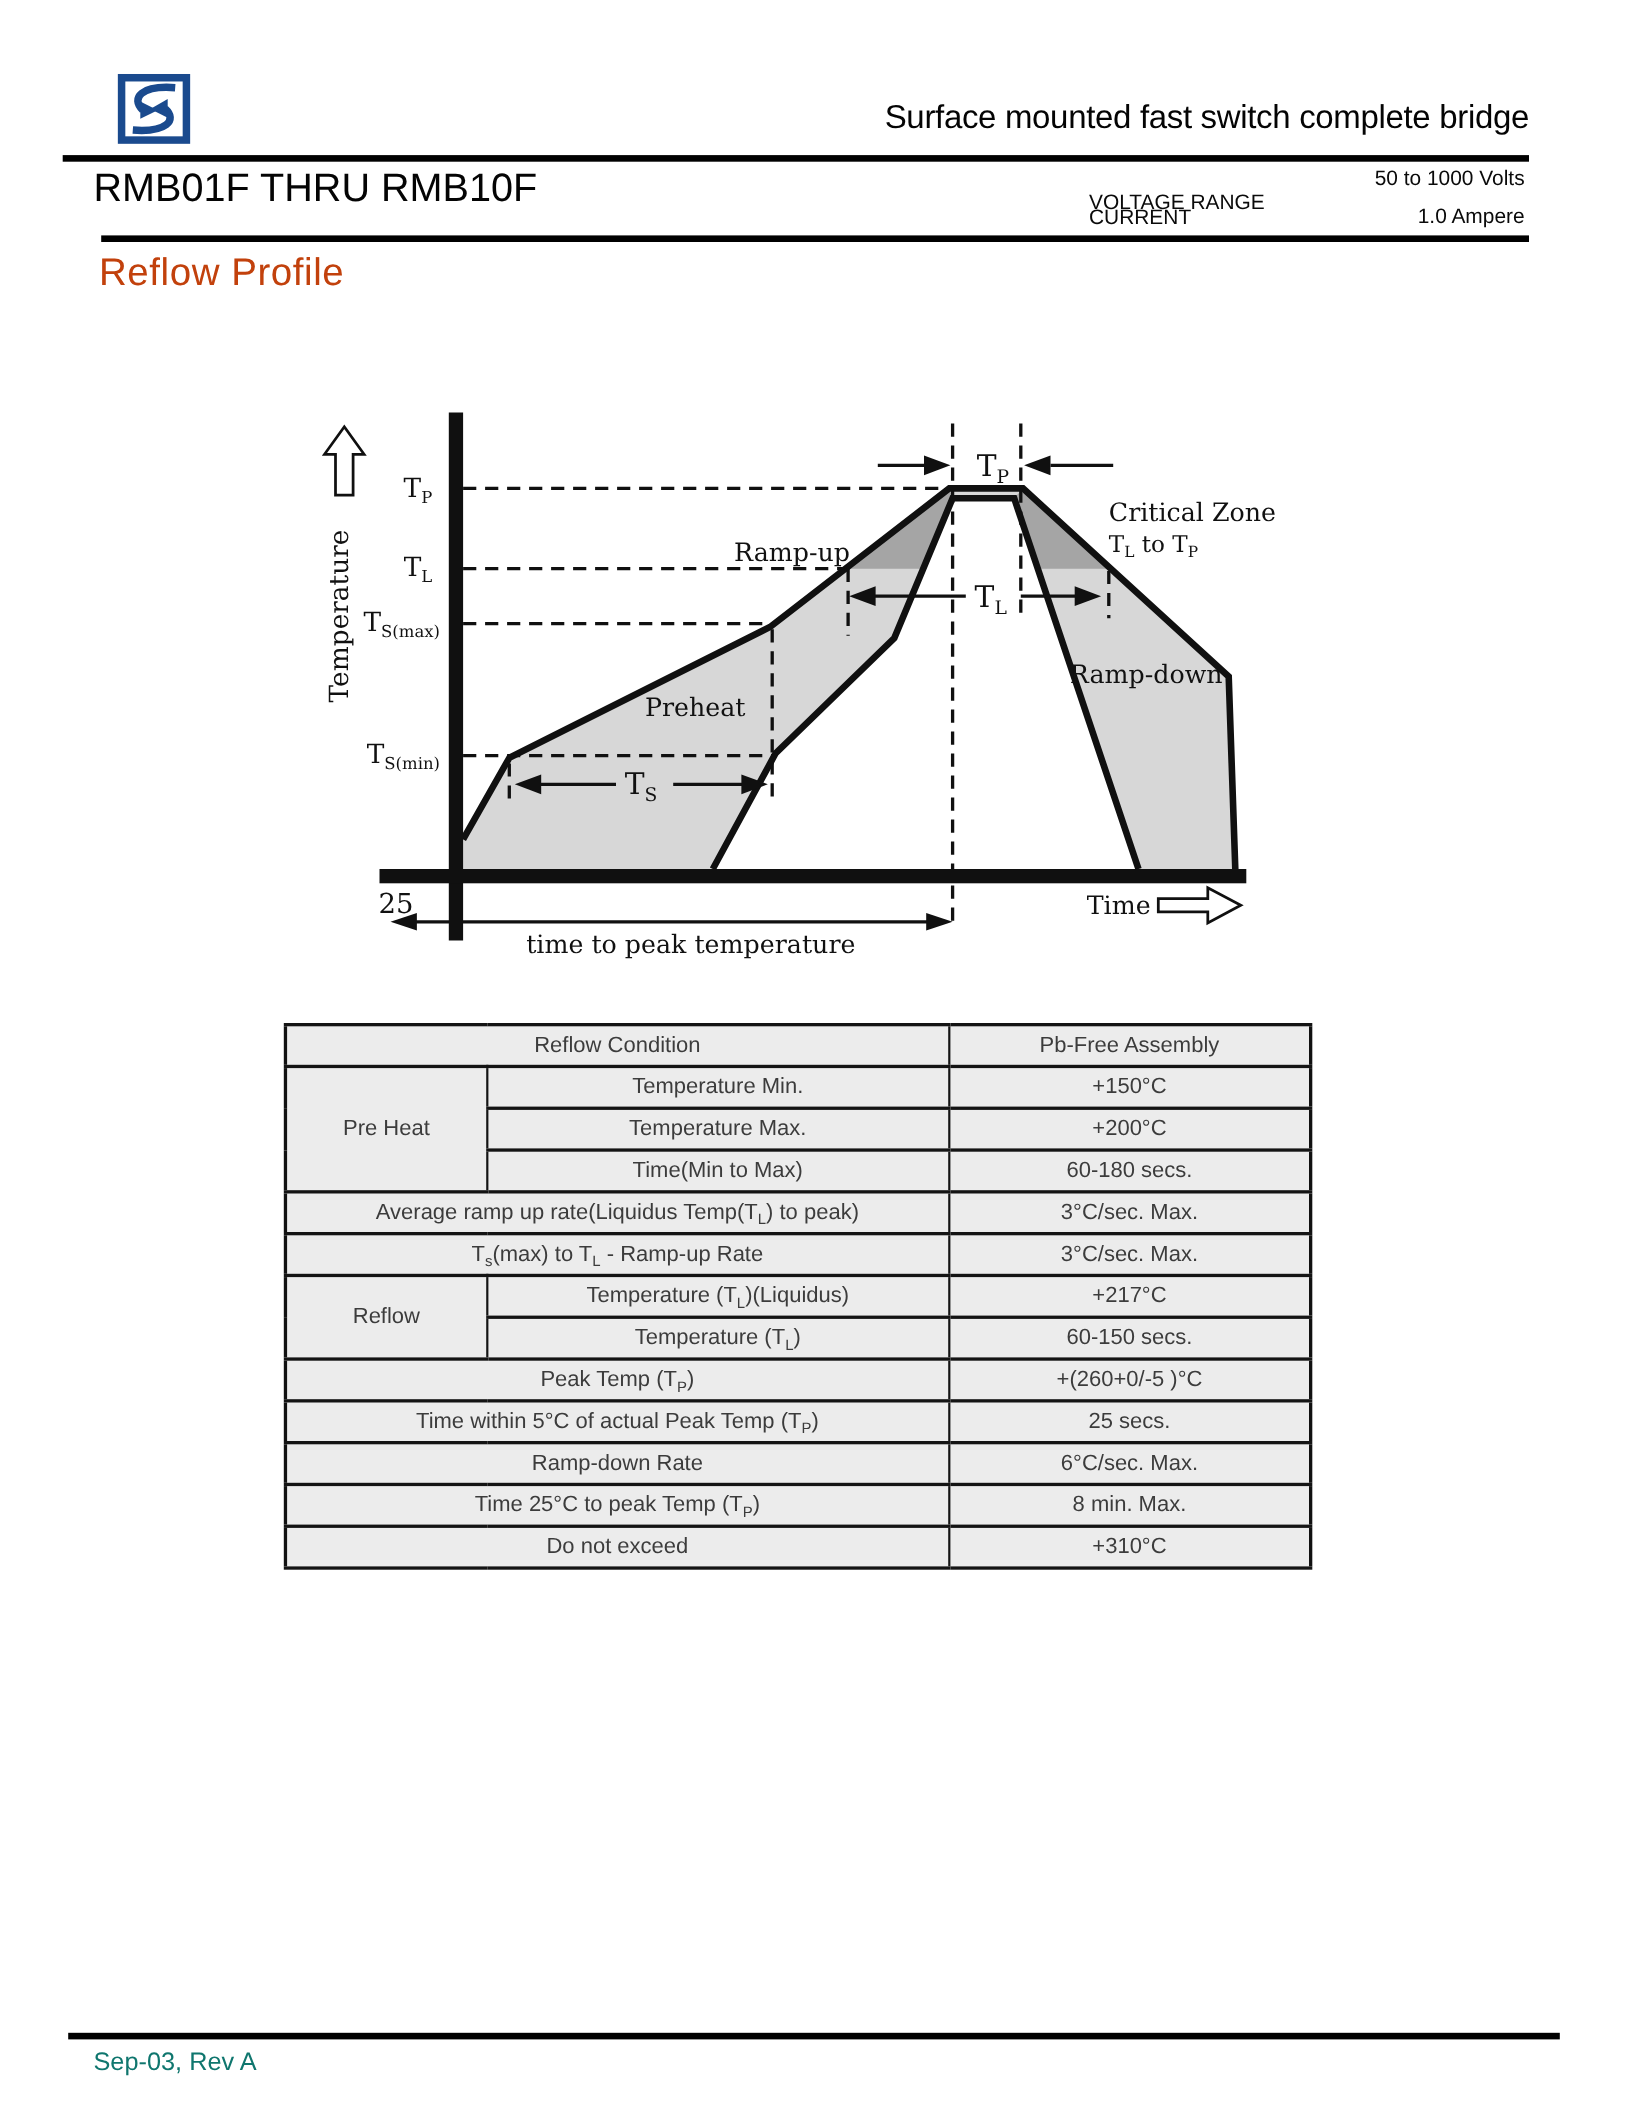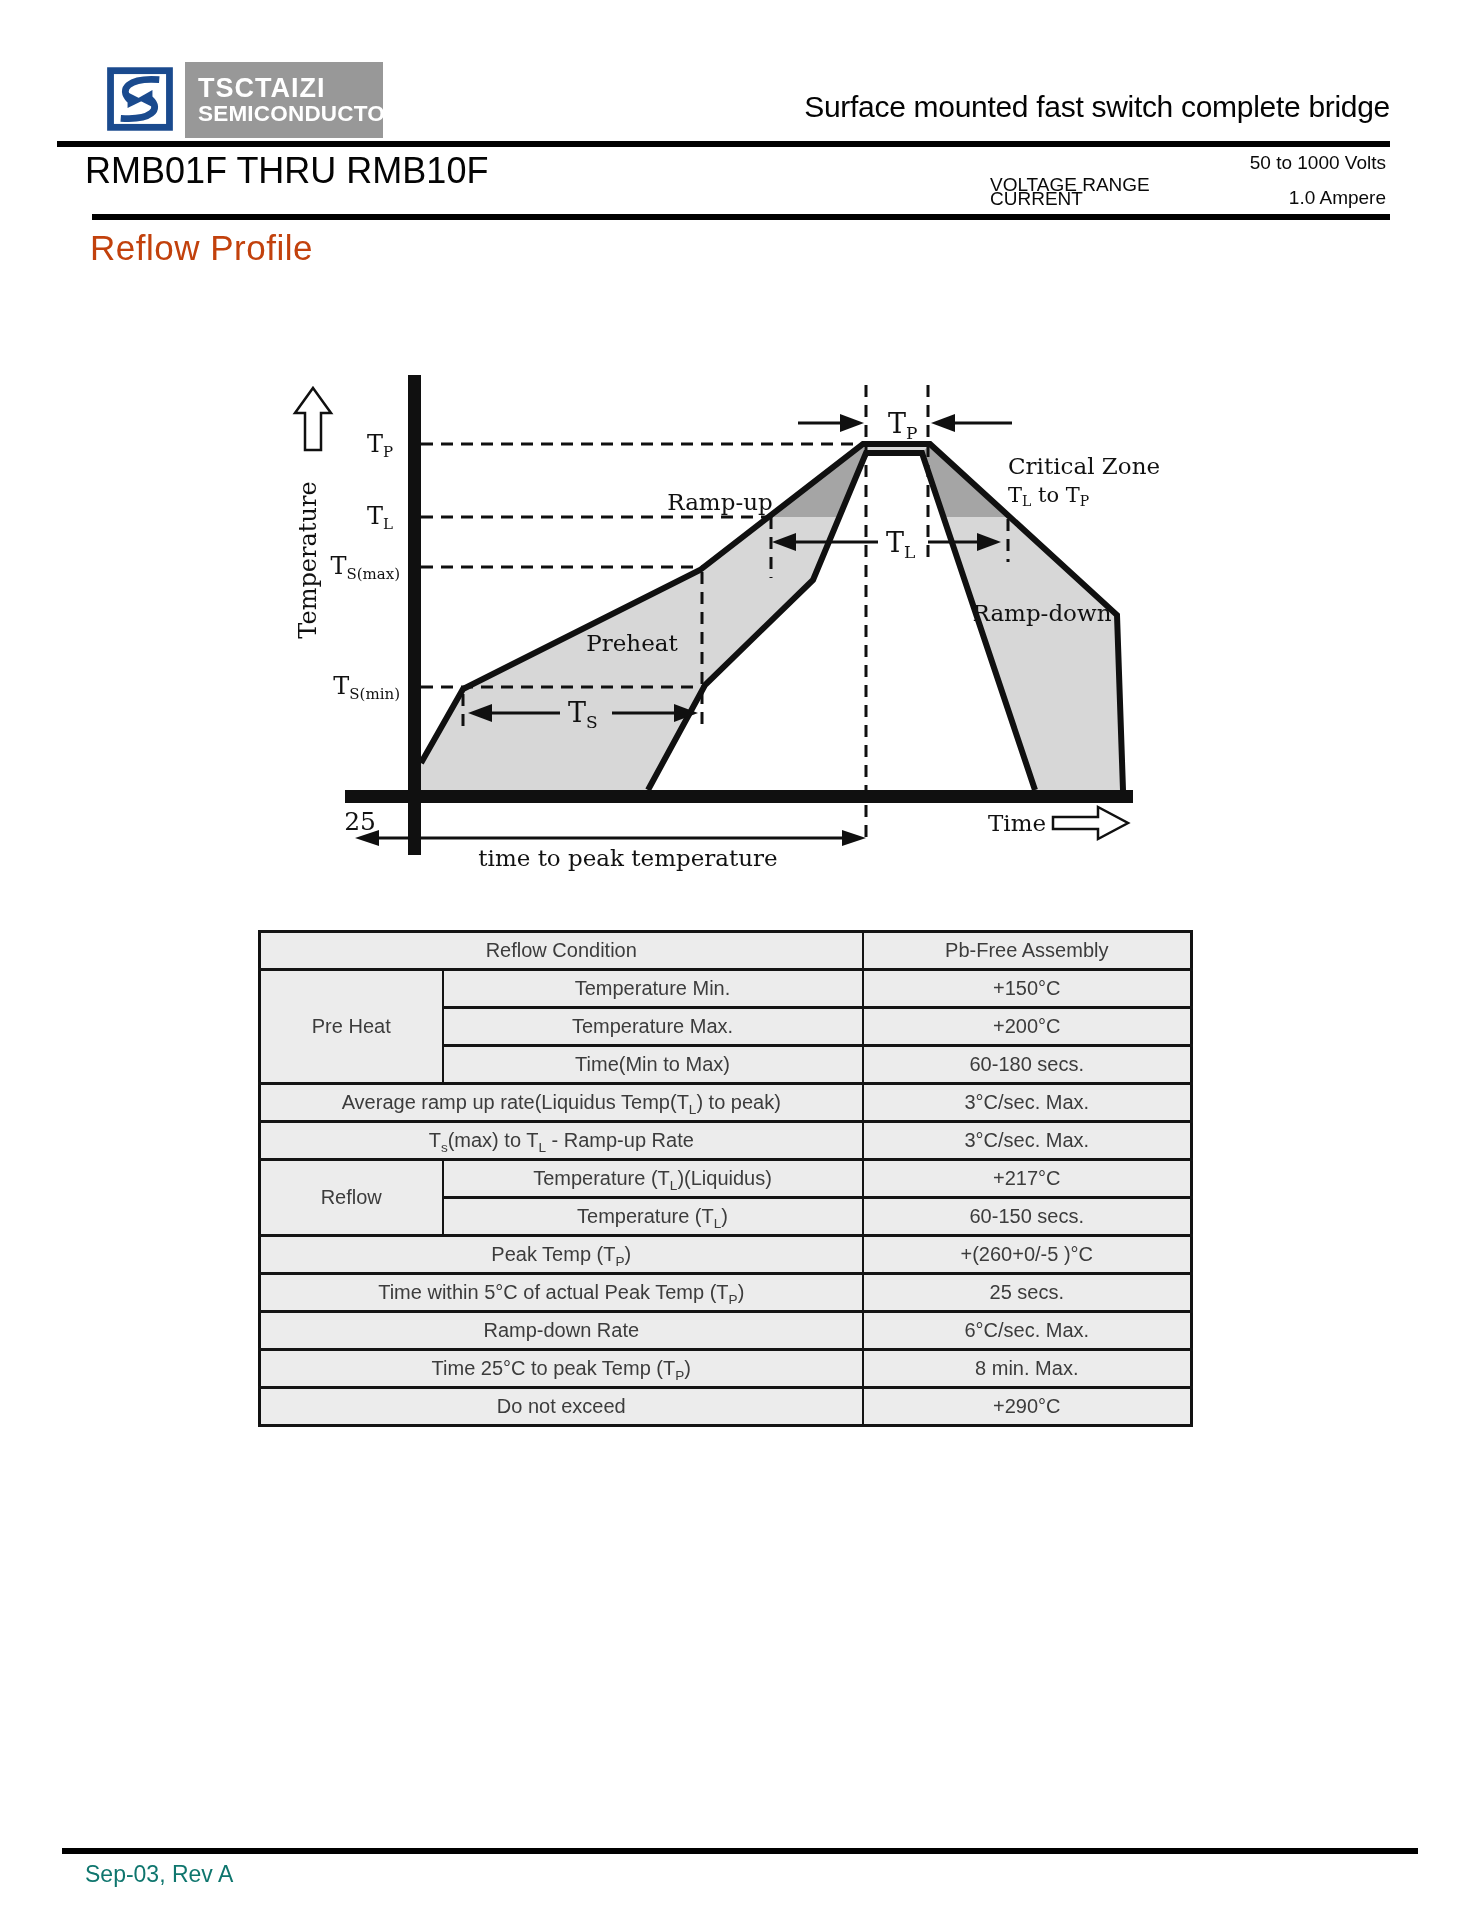--- a/index.html
+++ b/index.html
@@ -58,24 +58,20 @@
 <div class="page">
 
   <svg class="abs" style="left:106px;top:66px;" width="68" height="66" viewBox="0 0 60 58">
     <rect x="4" y="4" width="52" height="50" fill="none" stroke="#1a4a8e" stroke-width="6"></rect>
     <path d="M47,12 C20,10 11,20 21,30" fill="none" stroke="#1a4a8e" stroke-width="6"></path>
     <polygon points="19,23 33,30 19,37" fill="#1a4a8e"></polygon>
     <path d="M13,46 C40,48 49,38 39,29" fill="none" stroke="#1a4a8e" stroke-width="6"></path>
     <polygon points="41,36 27,29 41,21" fill="#1a4a8e"></polygon>
   </svg>
 
-  <div class="logo-gray">
-    <span class="l1">TSCTAIZI</span>
-    <span class="l2">SEMICONDUCTOR</span>
-  </div>
 
   <div class="doc-title">Surface mounted fast switch complete bridge</div>
 
   <div class="rule" style="left:57px;top:141px;width:1333px;height:6px;"></div>
 
   <div class="part-range">RMB01F THRU RMB10F</div>
 
   <div class="spec-label" style="top:153px;margin-top:21px;">VOLTAGE RANGE</div>
   <div class="spec-value" style="top:152px;margin-left:24px;">50 to 1000 Volts</div>
   <div class="spec-label" style="top:188px;">CURRENT</div>
@@ -231,21 +227,21 @@
     <tr>
       <td colspan="2"><span>Ramp-down Rate</span></td>
       <td>6°C/sec. Max.</td>
     </tr>
     <tr>
       <td colspan="2"><span>Time 25°C to peak Temp (T</span><sub>P</sub><span>)</span></td>
       <td>8 min. Max.</td>
     </tr>
     <tr>
       <td colspan="2"><span>Do not exceed</span></td>
-      <td>+290°C</td>
+      <td>+310°C</td>
     </tr>
   </tbody>
     </table>
 
   <div class="rule" style="left:62px;top:1848px;width:1356px;height:6px;"></div>
   <div class="footer-text">Sep-03, Rev A</div>
 
 </div>
 
 </body></html>

